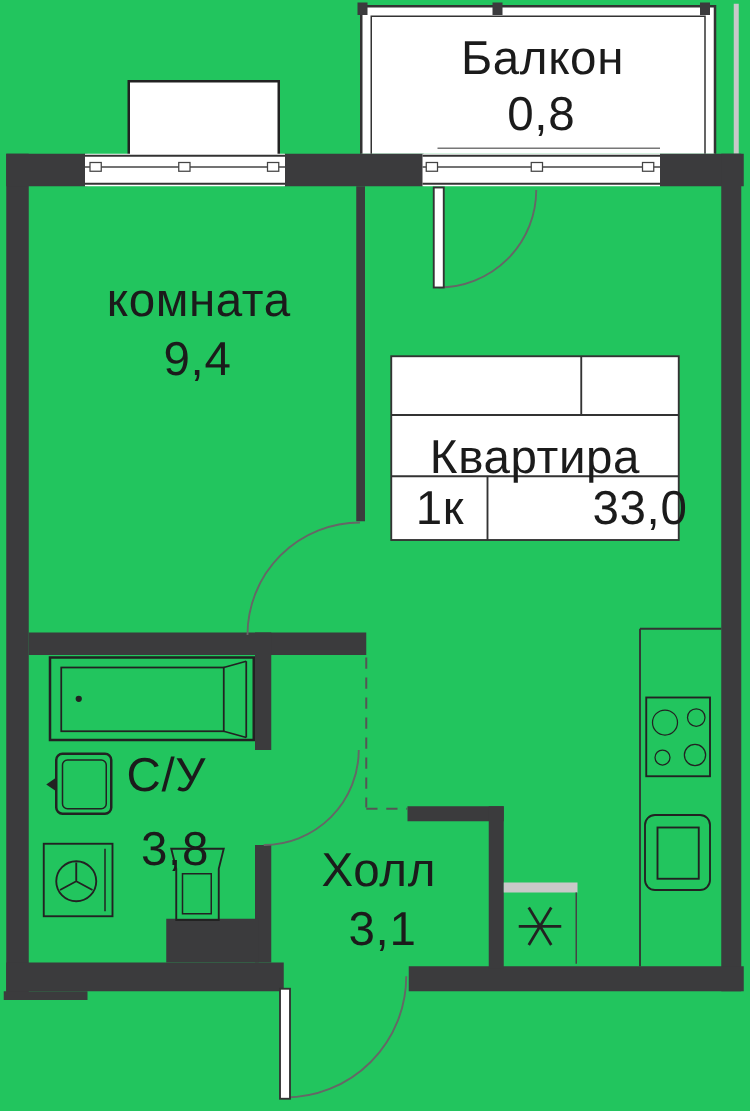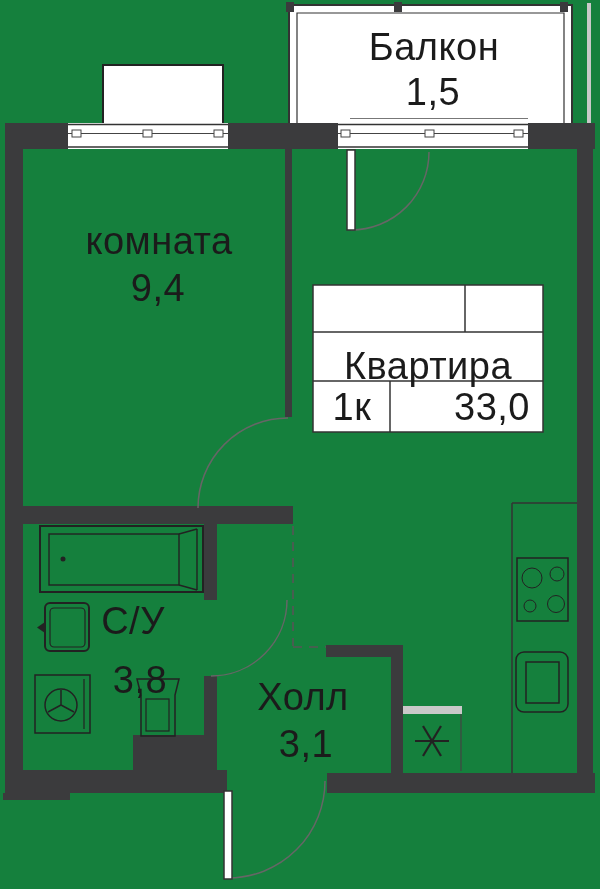--- a/index.html
+++ b/index.html
@@ -4,36 +4,36 @@
 <style>
   :root{
     --wall:#3b3b3d;
     --line:#1f1f1f;
     --accent-gray:#c9c9c9;
   }
   html,body{margin:0;padding:0;background:#fff;}
   #plan{
     position:relative;
     width:600px;height:889px;
-    background:#15803d;
+    background:#22c55e;
     font-family:"Liberation Sans", sans-serif;
     overflow:hidden;
   }
   #plan svg{position:absolute;left:0;top:0;}
   .lbl{
     position:absolute;
     transform:translate(-50%,-50%);
     font-size:38px;
     line-height:1;
     letter-spacing:.5px;
     color:#1b1b1b;
     white-space:nowrap;
   }
   .lbl.num{font-size:38px;}
-  .lbl.right{transform:translate(-100%,-50%);}
+  .lbl.right{transform:translate(-100%,-50%);margin-left:20px;}
 </style>
 </head>
 <body>
 
 <div id="plan">
   <svg width="600" height="889" viewBox="0 0 600 889">
 
     <g>
       <rect x="289" y="5" width="283" height="118" fill="#fff" stroke="none"></rect>
       <path d="M289,123 V5 H572 V123" fill="none" stroke="#333" stroke-width="2"></path>
@@ -154,21 +154,21 @@
       <line x1="313" y1="332" x2="543" y2="332"></line>
       <line x1="313" y1="381" x2="543" y2="381"></line>
       <line x1="465" y1="285" x2="465" y2="332"></line>
       <line x1="390" y1="381" x2="390" y2="432"></line>
     </g>
 
     <rect x="3" y="793" width="67" height="7" fill="var(--wall)"></rect>
   </svg>
 
   <div class="lbl" style="left:434px;top:47px">Балкон</div>
-  <div class="lbl num" style="left:433px;top:92px">1,5</div>
+  <div class="lbl num" style="left:433px;top:92px">0,8</div>
 
   <div class="lbl" style="left:159px;top:241px">комната</div>
   <div class="lbl num" style="left:158px;top:288px">9,4</div>
 
 
   <div class="lbl" style="left:133px;top:621px">С/У</div>
   <div class="lbl num" style="left:140px;top:680px">3,8</div>
 
   <div class="lbl" style="left:303px;top:697px">Холл</div>
   <div class="lbl num" style="left:306px;top:744px">3,1</div>

